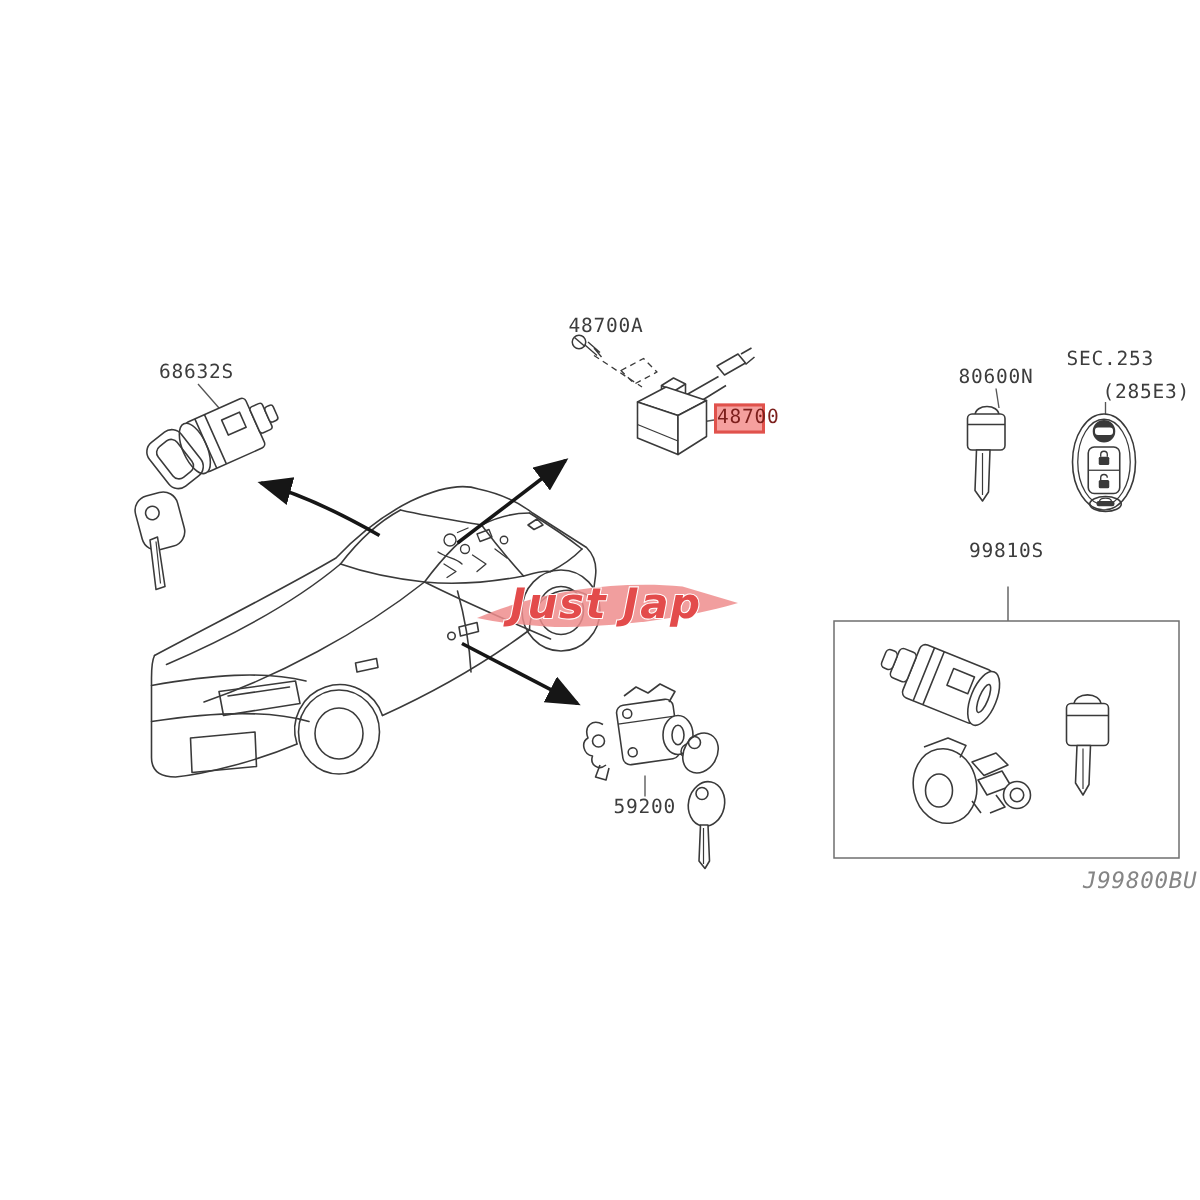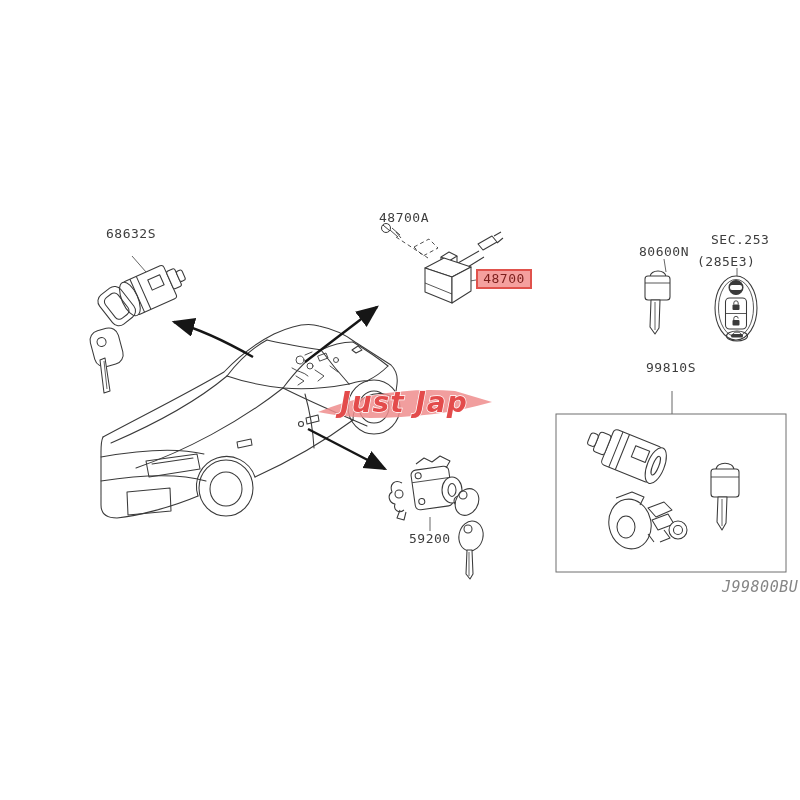--- a/index.html
+++ b/index.html
@@ -4,21 +4,21 @@
 <style>
   * { margin:0; padding:0; box-sizing:border-box; }
   html,body { width:800px; height:800px; background:#ffffff; overflow:hidden; }
   body { position:relative; font-family:"DejaVu Sans Mono", monospace; }
   #art { position:absolute; left:0; top:0; }
   .part-label {
     position:absolute; font-size:13px; color:#3d3d3d;
     white-space:nowrap; letter-spacing:.5px; line-height:12px;
   }
   .highlight-label {
-    position:absolute; left:476px; top:269px; width:56px; height:20px;
+    position:absolute; left:476px; top:269px; width:34px; height:20px;
     background:#f5a09e; border:2px solid #e0524c; color:#7c1f1c;
     font-size:13px; line-height:16px; text-align:center; letter-spacing:.5px;
   }
   .footer-code {
     position:absolute; left:722px; top:578px;
     font-size:15px; color:#858585; letter-spacing:.5px;font-style:italic;
   }
 </style>
 </head>
 <body>
@@ -223,21 +223,21 @@
     <circle cx="459" cy="501" r="5" fill="none"></circle>
     <ellipse cx="467" cy="502" rx="11" ry="14" transform="rotate(30 467 502)"></ellipse>
     <circle cx="463" cy="495" r="4" fill="none"></circle>
     <ellipse cx="471" cy="536" rx="12" ry="15" transform="rotate(12 471 536)"></ellipse>
     <circle cx="468" cy="529" r="4" fill="none"></circle>
     <path d="M467,550 L466,574 L470,579 L473,574 L472,550 Z"></path>
     <path d="M469,552 L469,576" fill="none" stroke-width=".8"></path>
   </g>
 </svg>
 
-<div class="part-label" style="left:106px; top:228px;">68632S</div>
+<div class="part-label" style="left:106px; top:243px;">68632S</div>
 <div class="part-label" style="left:367px; top:212px;margin-left:12px;">48700A</div>
 <div class="highlight-label">48700</div>
 <div class="part-label" style="left:639px; top:246px;">80600N</div>
 <div class="part-label" style="left:711px; top:234px;">SEC.253</div>
-<div class="part-label" style="left:697px; top:256px;">(285E3)</div>
+<div class="part-label" style="left:735px; top:256px;">(285E3)</div>
 <div class="part-label" style="left:646px; top:362px;">99810S</div>
 <div class="part-label" style="left:409px; top:533px;">59200</div>
 <div class="footer-code">J99800BU</div>
 
 </body></html>

